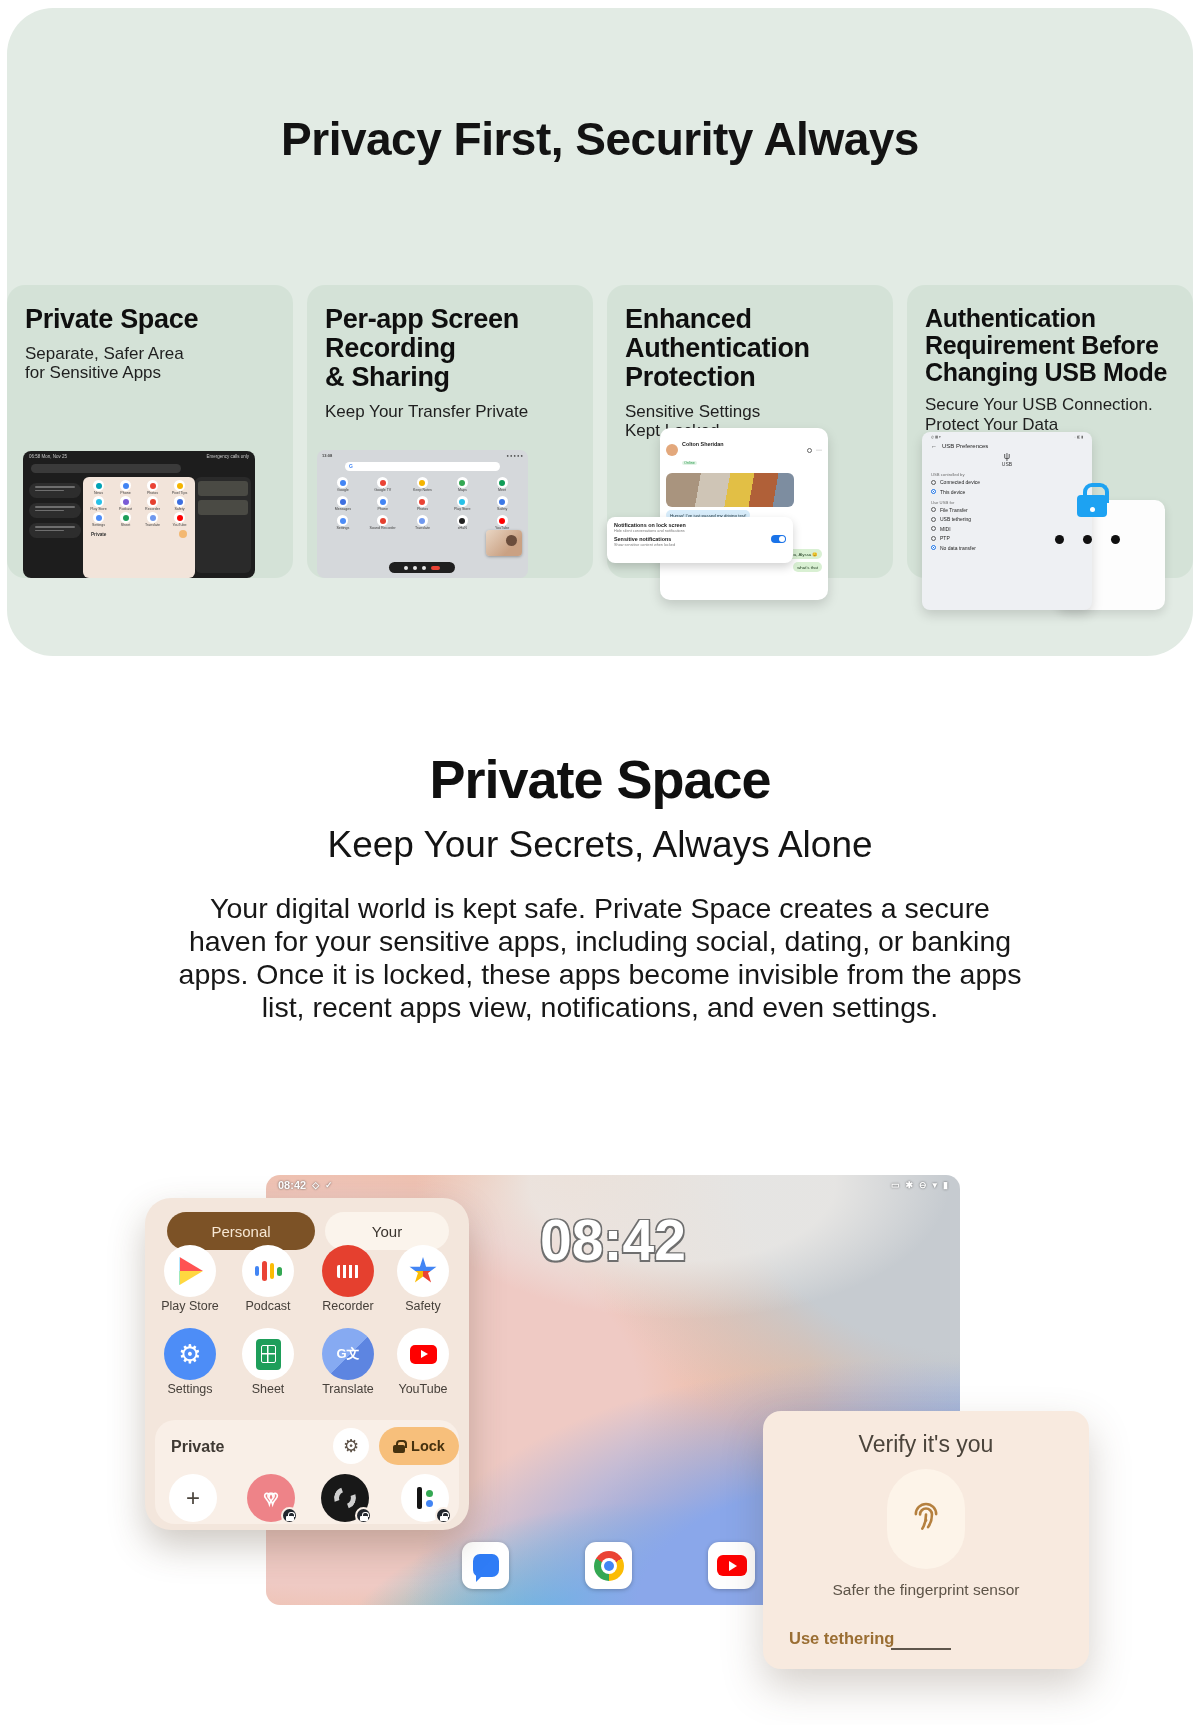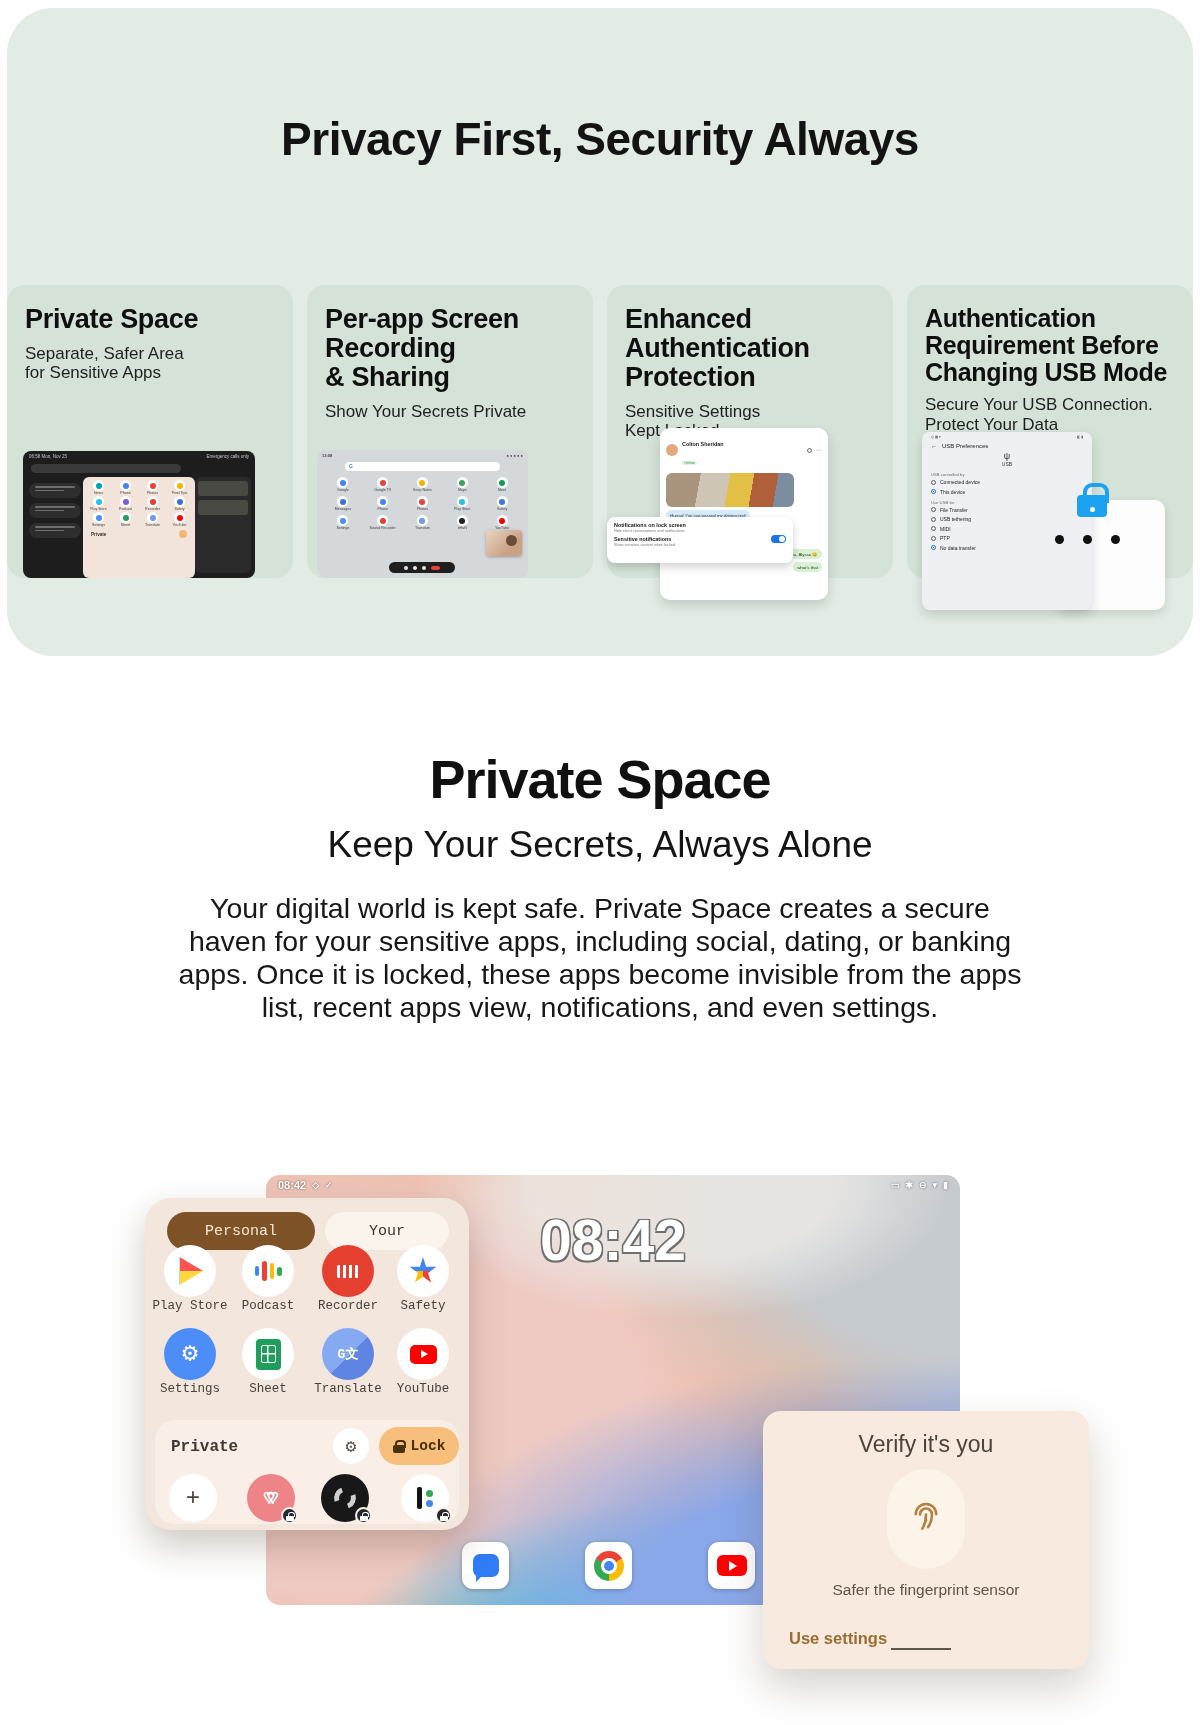--- a/index.html
+++ b/index.html
@@ -112,21 +112,21 @@
   .dock-ic { position:absolute; bottom:16px; width:47px; height:47px; background:#fff; border-radius:11px; display:flex; align-items:center; justify-content:center; box-shadow:0 1px 4px rgba(0,0,0,.25); }
   .g-msg { position:relative; width:26px; height:23px; background:#2f7cf6; border-radius:7px; }
   .g-msg::after { content:""; position:absolute; left:3px; bottom:-5px; border:5px solid transparent; border-top-color:#2f7cf6; border-left-color:#2f7cf6; }
   .g-chrome { position:relative; width:30px; height:30px; border-radius:50%; background:conic-gradient(from -60deg,#ea4335 0 33.3%,#fbbc05 33.3% 66.6%,#34a853 66.6%); }
   .g-chrome::before { content:""; position:absolute; inset:7px; background:#fff; border-radius:50%; }
   .g-chrome::after { content:""; position:absolute; inset:10px; background:#4285f4; border-radius:50%; }
   .g-yt { position:relative; width:30px; height:21px; background:#f00; border-radius:6px; }
   .g-yt::after { content:""; position:absolute; left:12px; top:6px; border:5px solid transparent; border-left:8px solid #fff; }
 
   
-  .drawer { position:absolute; left:145px; top:1198px; width:324px; height:332px; background:#f3e6dc; border-radius:26px; box-shadow:0 16px 36px rgba(80,60,40,.28);font-family:Liberation Mono, monospace; }
+  .drawer { position:absolute; left:145px; top:1198px; width:324px; height:332px; background:#f3e6dc; border-radius:26px; box-shadow:0 16px 36px rgba(80,60,40,.28); }
   .tab { position:absolute; top:14px; height:38px; border-radius:19px; display:flex; align-items:center; justify-content:center; font-size:15px; }
   .tab-personal { left:22px; width:148px; background:#7c5226; color:#f7e7d3; }
   .tab-work { left:180px; width:124px; background:#fbf4ec; color:#3a342e; }
   .app { position:absolute; width:52px; height:52px; border-radius:50%; background:#fff; display:flex; align-items:center; justify-content:center; }
   .app-label { position:absolute; width:80px; text-align:center; font-size:12.5px; color:#46403a; }
   .r1 { top:47px; } .r1l { top:101px; } .r2 { top:130px; } .r2l { top:184px; }
   .cx1 { left:19px; } .cx2 { left:97px; } .cx3 { left:177px; } .cx4 { left:252px; }
   .lx1 { left:5px; } .lx2 { left:83px; } .lx3 { left:163px; } .lx4 { left:238px; }
 
   .g-play { width:26px; height:28px; clip-path:polygon(10% 0,100% 50%,10% 100%); background:conic-gradient(from 0deg at 12% 50%,#ff5252 0 25%,#ffd740 25% 50%,#00c853 50% 75%,#40c4ff 75%); }
@@ -267,21 +267,21 @@
             <span class="s1-lockdot"></span>
           </div>
         </div>
       </div>
     </article>
 
     <article class="card clip">
       <h3>Per-app Screen
 Recording
 &amp; Sharing</h3>
-      <p class="sub">Show Your Secrets Private</p>
+      <p class="sub">Keep Your Transfer Private</p>
       <div class="shot2">
         <div class="s2-top">
             <span>13:08</span>
             <span>● ● ● ● ●</span>
           </div>
         <div class="s2-search">G</div>
         <div class="s2-apps">
           <span class="mini-app">
               <i class="mi" style="--c:#4285f4"></i>
               <span class="mlabel">Google</span>
@@ -570,15 +570,15 @@
   <div class="v-title">Verify it's you</div>
   <div class="v-fp">
     <svg width="42" height="42" viewBox="0 0 24 24" fill="none" stroke="#b5803f" stroke-width="1.5" stroke-linecap="round">
       <path d="M6.2 9.2a5.8 5.8 0 0 1 11.6 0"></path>
       <path d="M8.6 9.4a3.4 3.4 0 0 1 6.8 0c0 2.8-.8 5.2-2.2 7.2"></path>
       <path d="M12 9.4c0 3.2-.7 5.9-2.1 8.1"></path>
       <path d="M12 12.6c0 .1 0 .1 0 .2"></path>
     </svg>
   </div>
   <div class="v-hint">Safer the fingerprint sensor</div>
-  <div class="v-link">Use settings</div>
+  <div class="v-link">Use tethering</div>
   <div class="v-line"></div>
 </div>
 
 </body></html>

